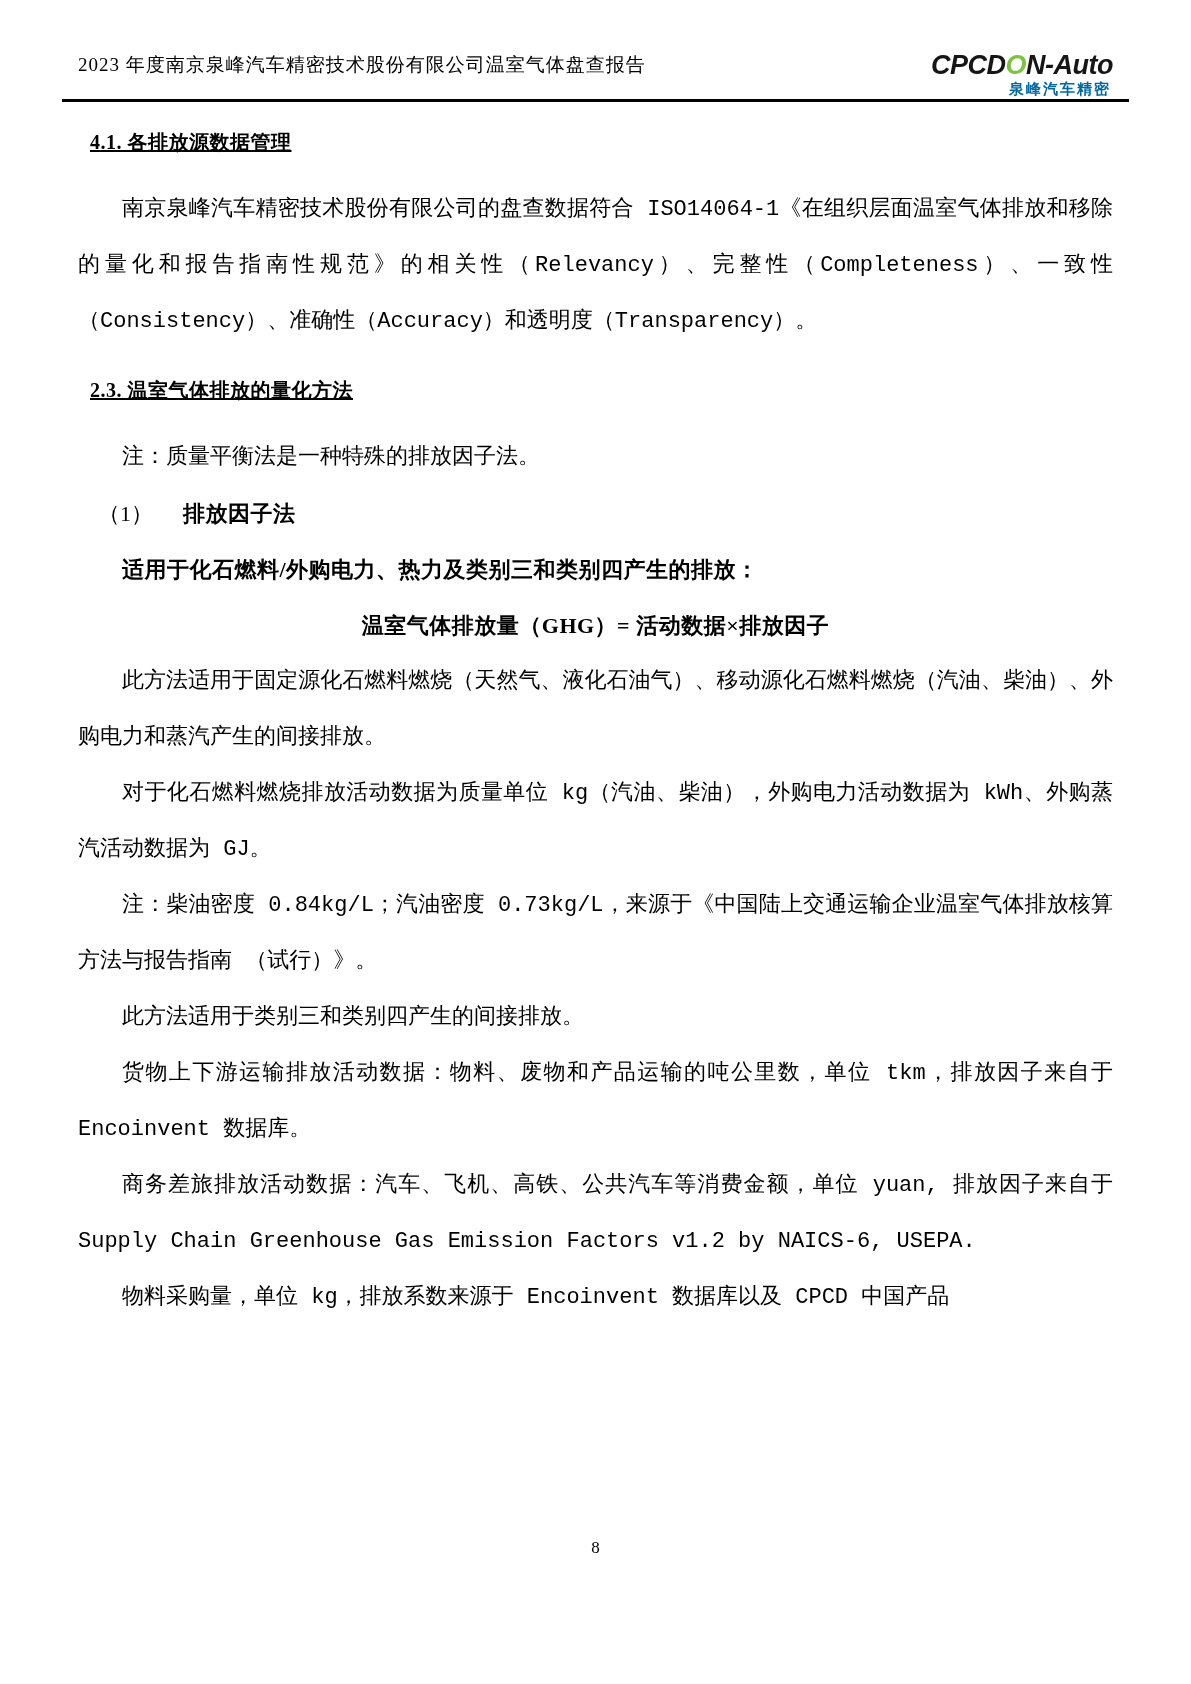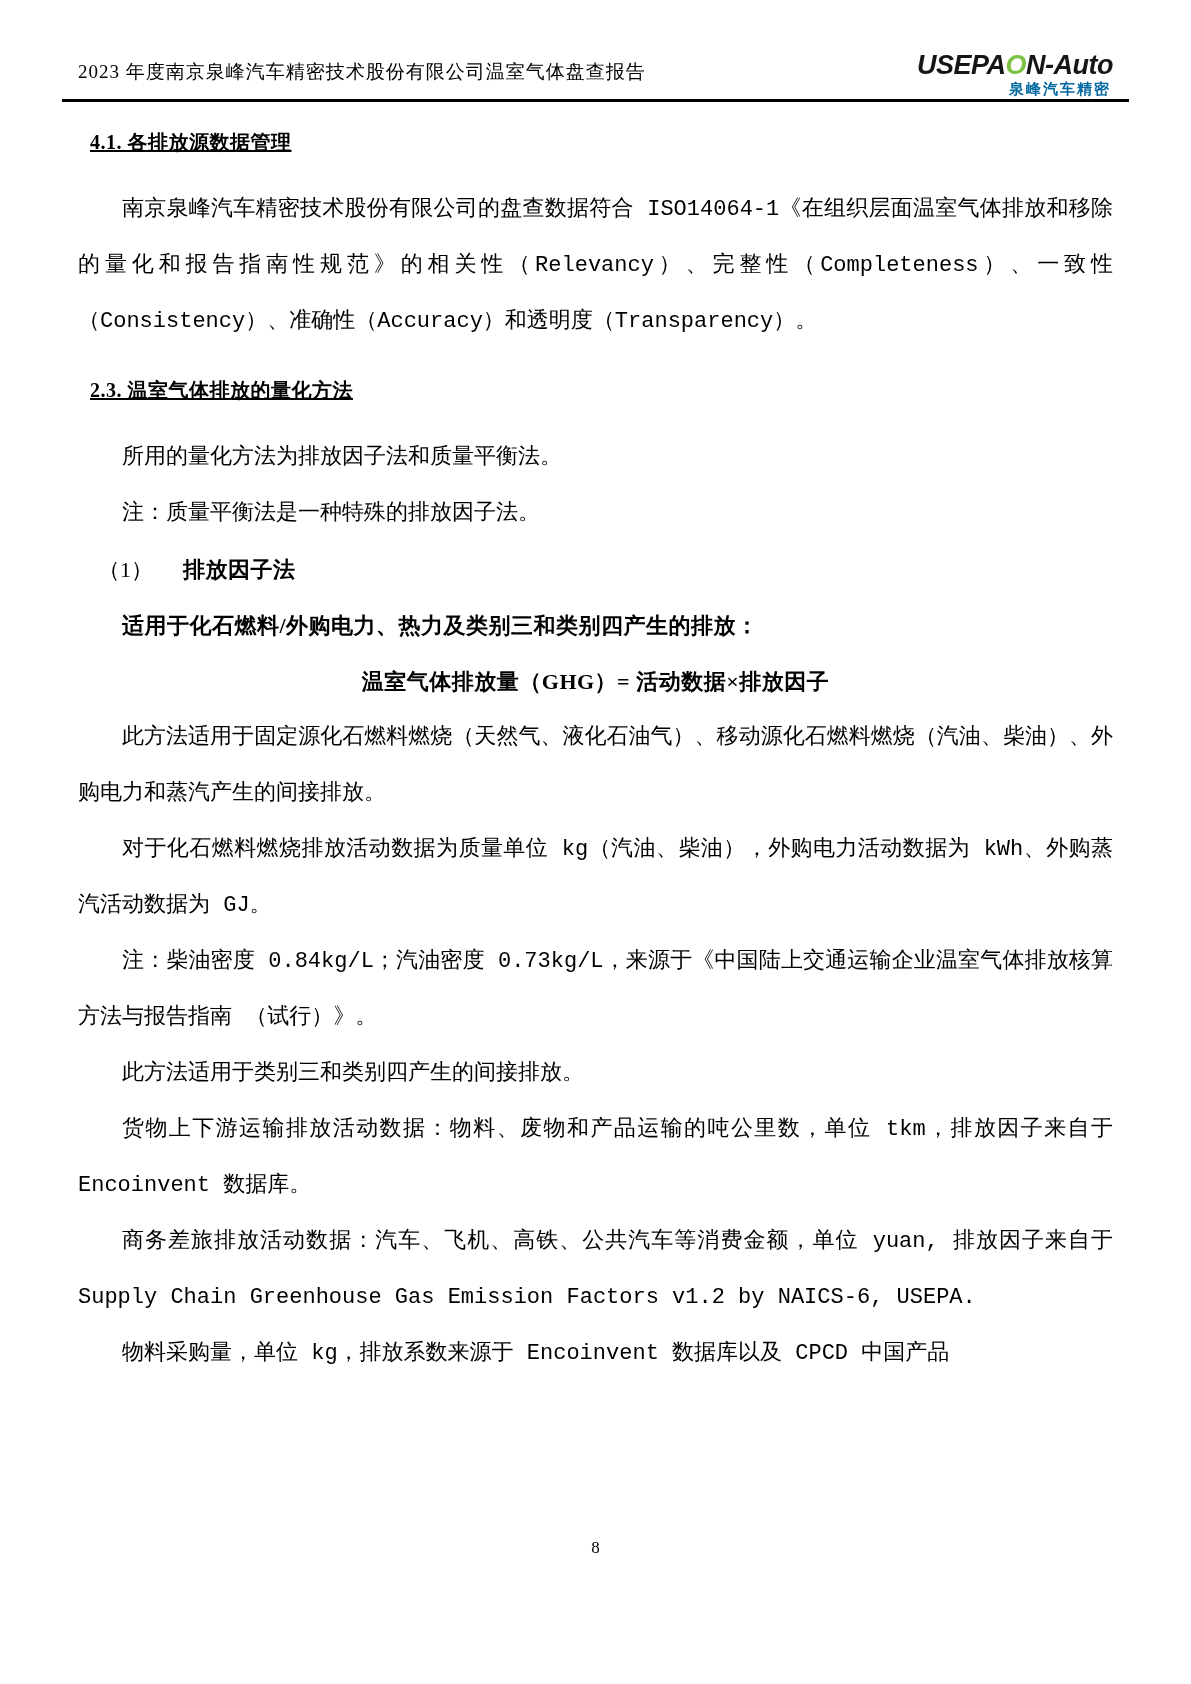--- a/index.html
+++ b/index.html
@@ -12,21 +12,21 @@
     box-sizing: border-box;
     padding: 52px 78px 0 78px;
     font-family: "Liberation Serif", serif;
     color: #000000;
     overflow: hidden;
   }
   
   .header-row {
     display: flex;
     justify-content: space-between;
-    align-items: center;
+    align-items: flex-start;
   }
   .header-title {
     font-size: 19px;
     letter-spacing: 1px;
     padding-bottom: 5px;
     white-space: nowrap;
   }
   .logo { text-align: right; line-height: 1; }
   .logo-brand {
     font-family: "Liberation Sans", sans-serif;
@@ -103,37 +103,36 @@
   }
 </style>
 </head>
 <body>
 
 <div class="page">
 
   <div class="header-row">
     <div class="header-title">2023 年度南京泉峰汽车精密技术股份有限公司温室气体盘查报告</div>
     <div class="logo">
-      <div class="logo-brand"><span>USEPA</span><span class="logo-o">O</span><span>N-Auto</span></div>
+      <div class="logo-brand"><span>CPCD</span><span class="logo-o">O</span><span>N-Auto</span></div>
       <div class="logo-sub">泉峰汽车精密</div>
     </div>
   </div>
 
   <div class="rule"></div>
 
 
   <div class="content">
 
     <h2 class="section-heading">4.1. 各排放源数据管理</h2>
 
     <p class="para">南京泉峰汽车精密技术股份有限公司的盘查数据符合 ISO14064-1《在组织层面温室气体排放和移除的量化和报告指南性规范》的相关性（Relevancy）、完整性（Completeness）、一致性（Consistency）、准确性（Accuracy）和透明度（Transparency）。</p>
 
     <h2 class="section-heading">2.3. 温室气体排放的量化方法</h2>
 
-    <p class="para">所用的量化方法为排放因子法和质量平衡法。</p>
 
     <p class="para">注：质量平衡法是一种特殊的排放因子法。</p>
 
     <div class="item-heading">
       <span class="item-num">（1）</span><span class="item-label">排放因子法</span>
     </div>
 
     <p class="bold-note">适用于化石燃料/外购电力、热力及类别三和类别四产生的排放：</p>
 
     <div class="formula">温室气体排放量（GHG）= 活动数据×排放因子</div>

